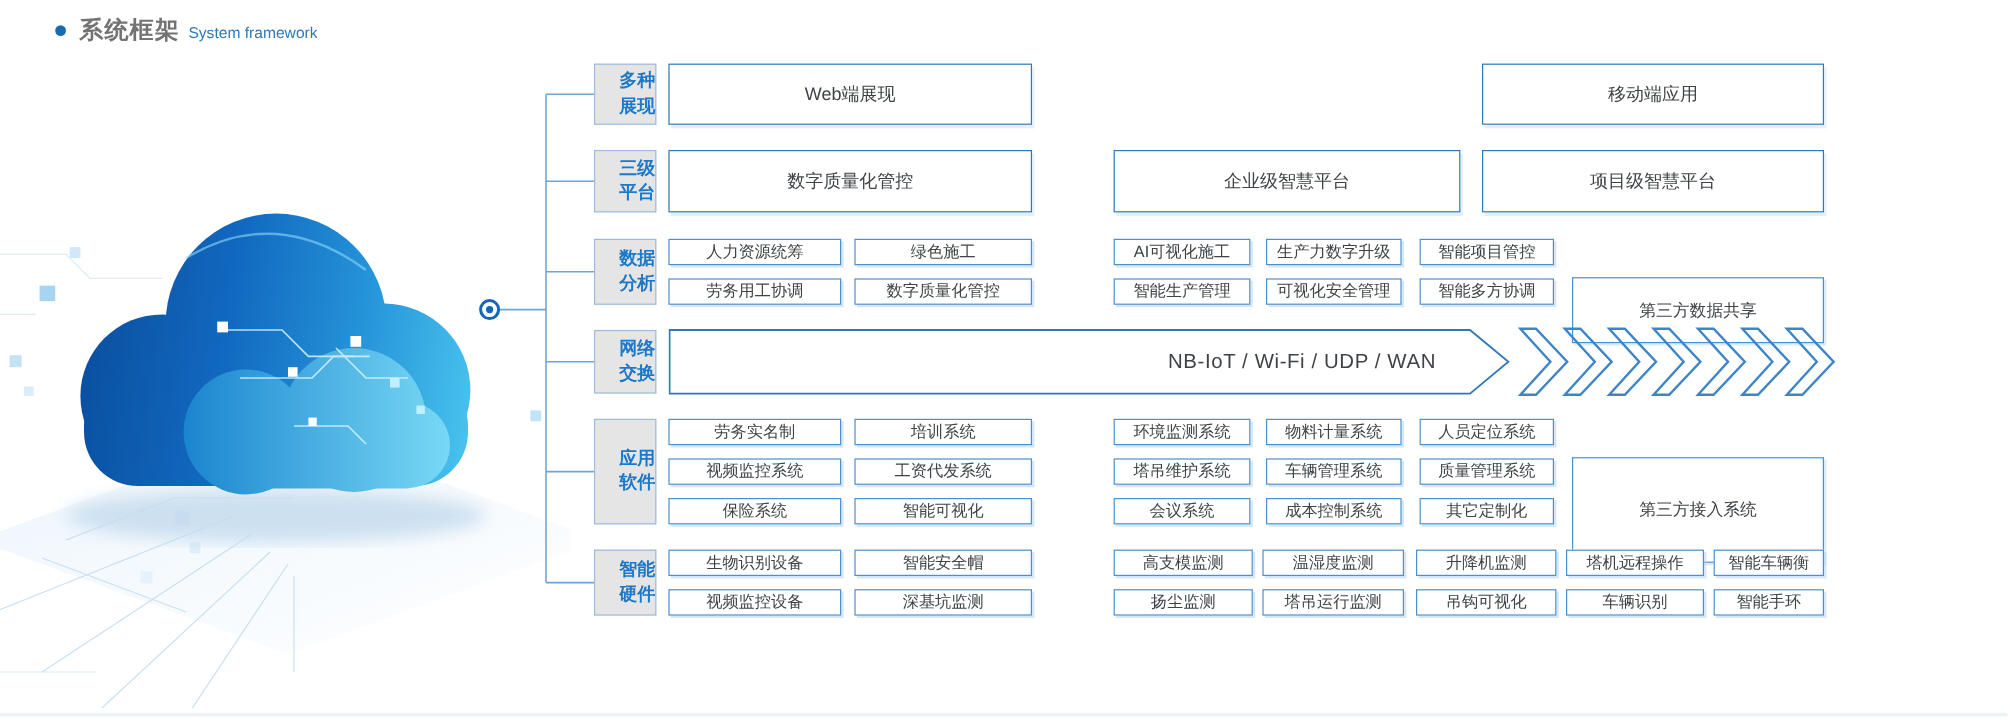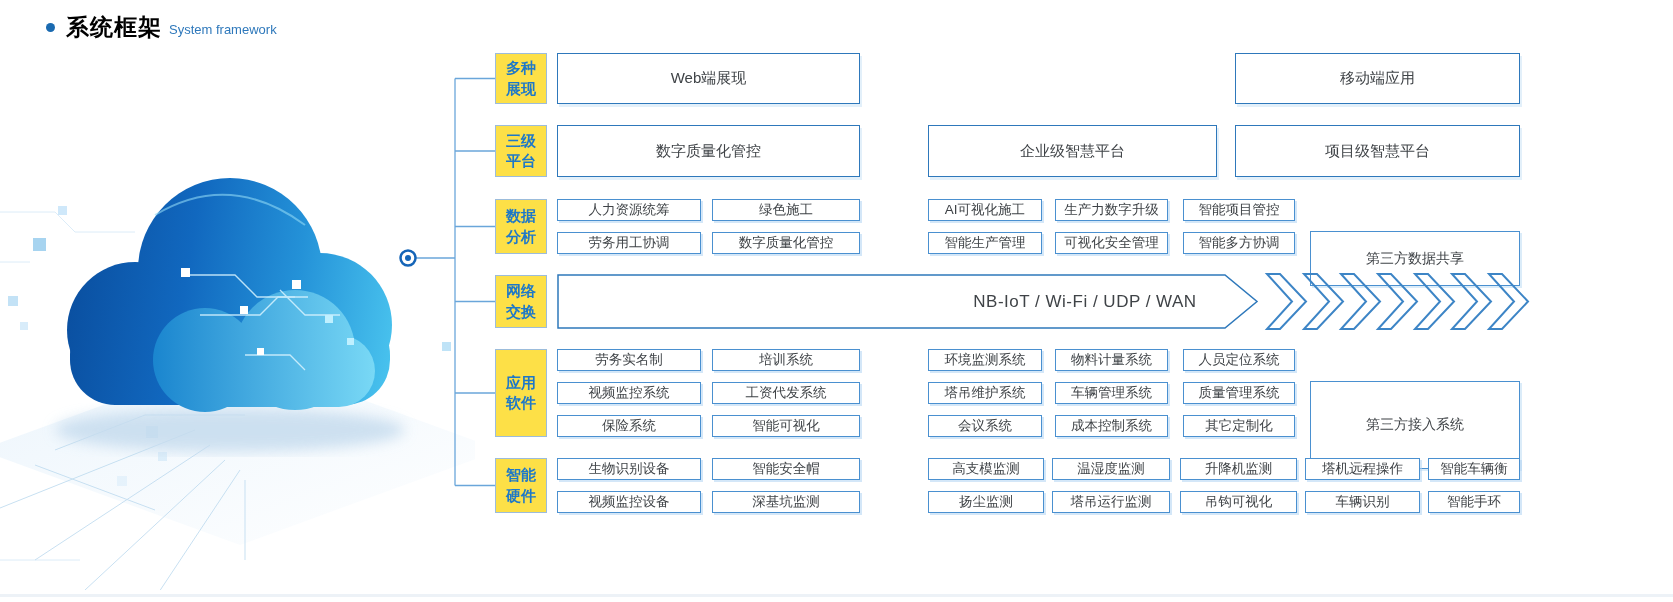--- a/index.html
+++ b/index.html
@@ -1,24 +1,24 @@
 <!DOCTYPE html>
 <html><head>
 <meta charset="utf-8">
 <style>
   html,body{margin:0;padding:0;background:#fff;}
   .canvas{position:relative;width:1673px;height:602px;background:#fff;overflow:hidden;
           font-family:"Liberation Sans","DejaVu Sans",sans-serif;}
   svg.layer{position:absolute;pointer-events:none;}
   .title{position:absolute;left:46px;top:12px;display:flex;align-items:center;}
   .title .dot{width:9px;height:9px;border-radius:50%;background:#1a6ab0;margin-right:11px;}
-  .title .t-zh{font-size:23px;font-weight:bold;color:#000000;letter-spacing:1px;text-align:right;}
+  .title .t-zh{font-size:20px;font-weight:bold;color:#737373;letter-spacing:1px;text-align:right;}
   .title .t-en{font-size:13px;color:#2e78bb;margin-left:7px;margin-top:3px;}
-  .labelbox{position:absolute;border:1px solid #9cbcdb;background:#fde047;display:flex;
-            flex-direction:column;align-items:center;justify-content:center;
+  .labelbox{position:absolute;border:1px solid #9cbcdb;background:#e5e5e5;display:flex;
+            flex-direction:column;align-items:flex-end;justify-content:center;
             color:#1e78c8;font-weight:bold;font-size:15px;line-height:1.35;box-sizing:border-box;}
   .bigbox,.smallbox,.tallbox{position:absolute;border:1px solid #2e78bb;background:#fff;
             display:flex;align-items:center;justify-content:center;color:#3f4347;
             box-sizing:border-box;white-space:nowrap;}
   .bigbox{font-size:15px;box-shadow:2px 3px 0 rgba(176,212,242,.35);}
   .smallbox{font-size:13.5px;border-color:#4a90d0;box-shadow:2px 2px 0 rgba(176,212,242,.55);}
   .tallbox{font-size:14px;border-color:#4a90d0;box-shadow:2px 2px 0 rgba(176,212,242,.45);margin-top:32px;}
   .bannertext{position:absolute;display:flex;align-items:center;justify-content:center;
             color:#3f4347;font-size:17px;letter-spacing:.5px;white-space:nowrap;}
 </style>

